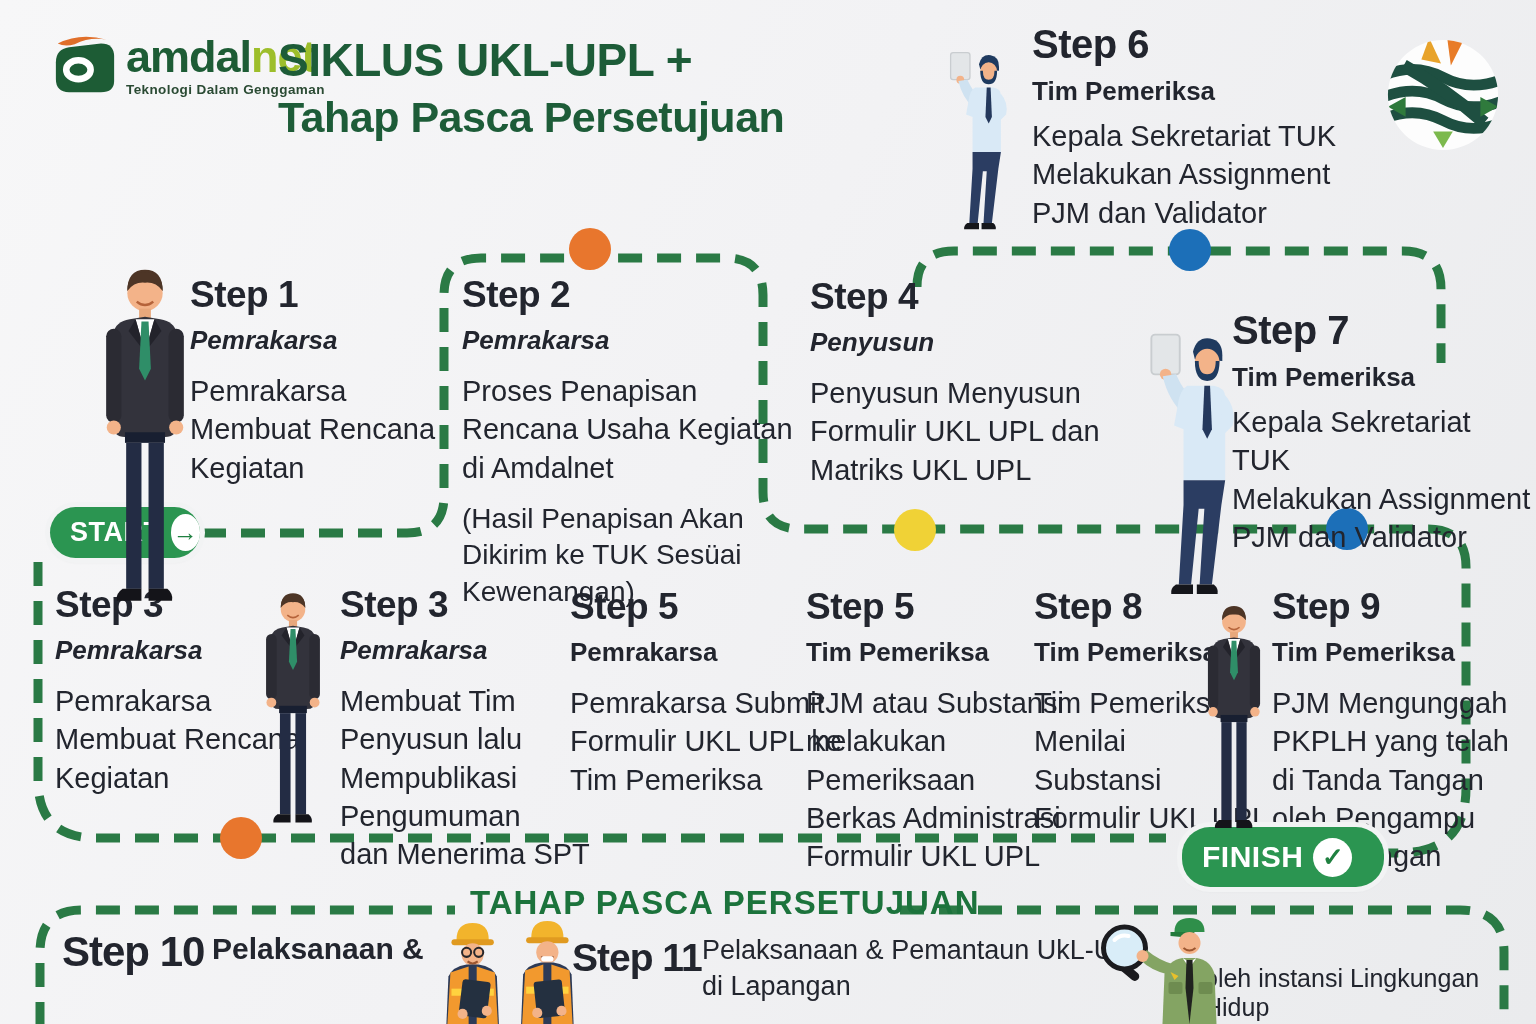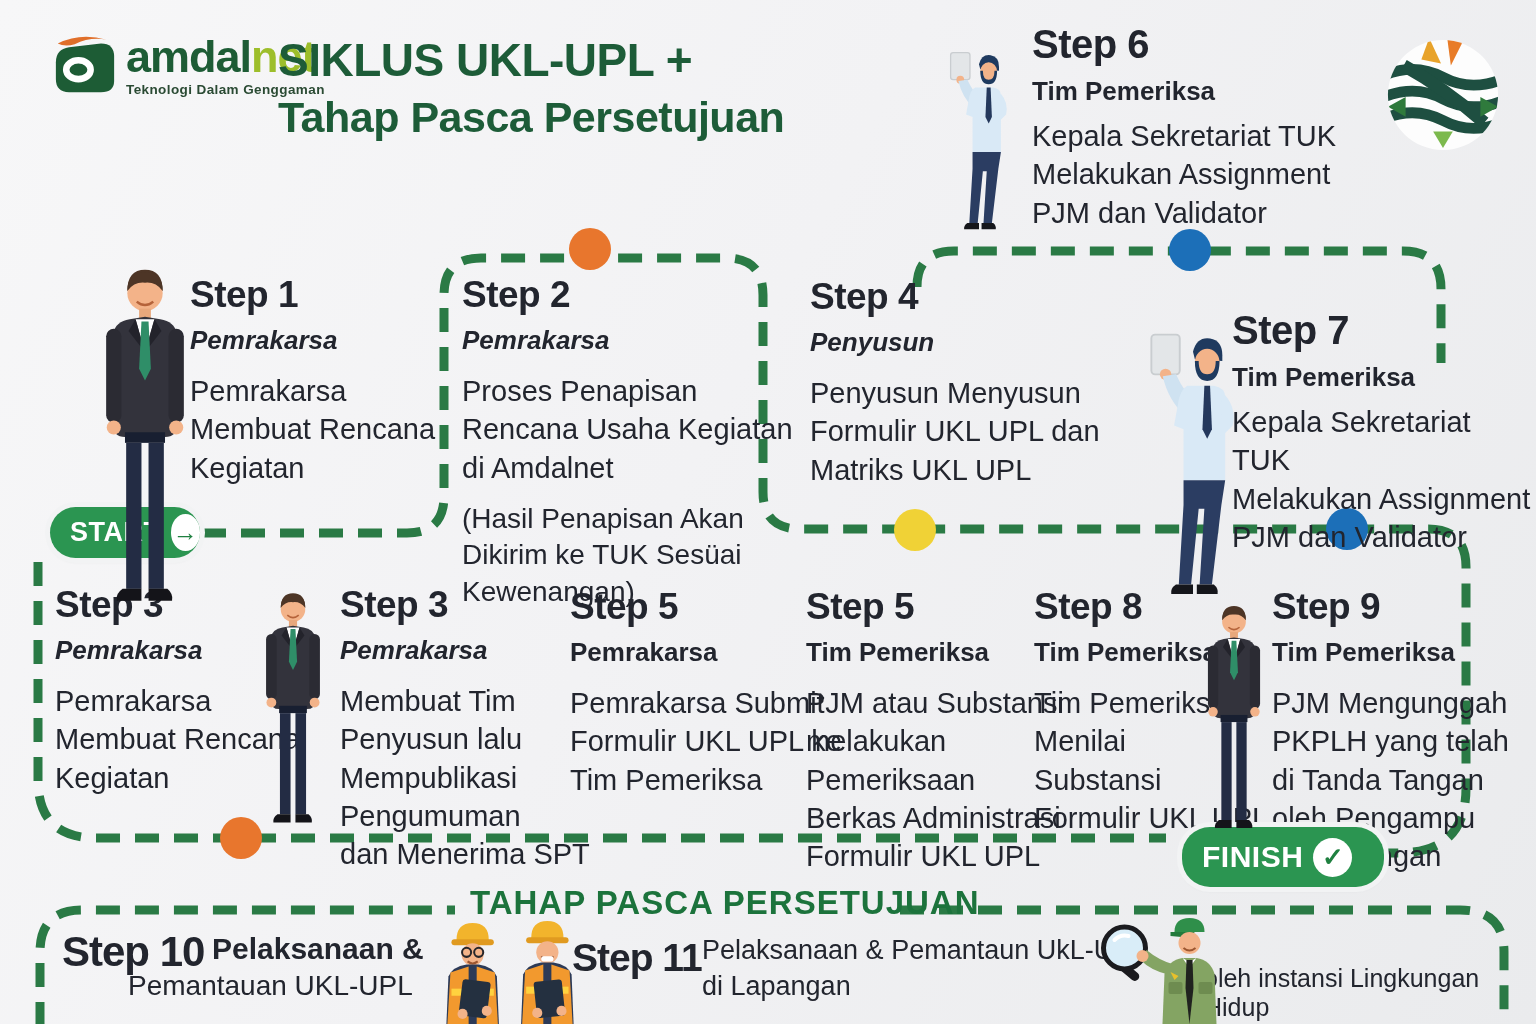--- a/index.html
+++ b/index.html
@@ -302,21 +302,20 @@
     <path d="M90 68 Q102 82 98 100 L86 112 L80 104 Q90 94 84 78 Z" fill="#d9e9f6"></path>
     <path d="M46 158 L90 158 L86 184 L76 268 L63 268 L68 188 L62 188 L54 268 L41 268 L46 184 Z" fill="#2b3d62"></path>
     <path d="M38 268 L56 268 L56 278 L33 278 Q32 272 38 268 Z" fill="#15161b"></path>
     <path d="M60 268 L78 268 Q83 272 82 278 L60 278 Z" fill="#15161b"></path>
   </svg>
 
   <div class="abs pasca-title" style="left:470px;top:884px">TAHAP PASCA PERSETUJUAN</div>
 
   <div class="abs s10-label" style="left:62px;top:920px">Step 10</div>
   <div class="abs s10-bold" style="left:212px;top:932px">Pelaksanaan &amp;</div>
-  <div class="abs s10-rest" style="left:128px;top:970px">Pemantauan UKL-UPL</div>
 
   <div class="abs s11-label" style="left:572px;top:936px">Step 11</div>
   <div class="abs s11-desc" style="left:702px;top:932px">Pelaksanaan &amp; Pemantaun UkL-UPL
 di Lapangan</div>
 
   <div class="abs peng-rest" style="left:1204px;top:964px">oleh instansi Lingkungan Hidup</div>
 
   <svg class="abs" style="left:434px;top:918px" width="152" height="106" viewBox="0 0 150 105">
 
     <path d="M22 22 Q22 5 38 5 Q54 5 54 22 Z" fill="#f2b42c"></path>

